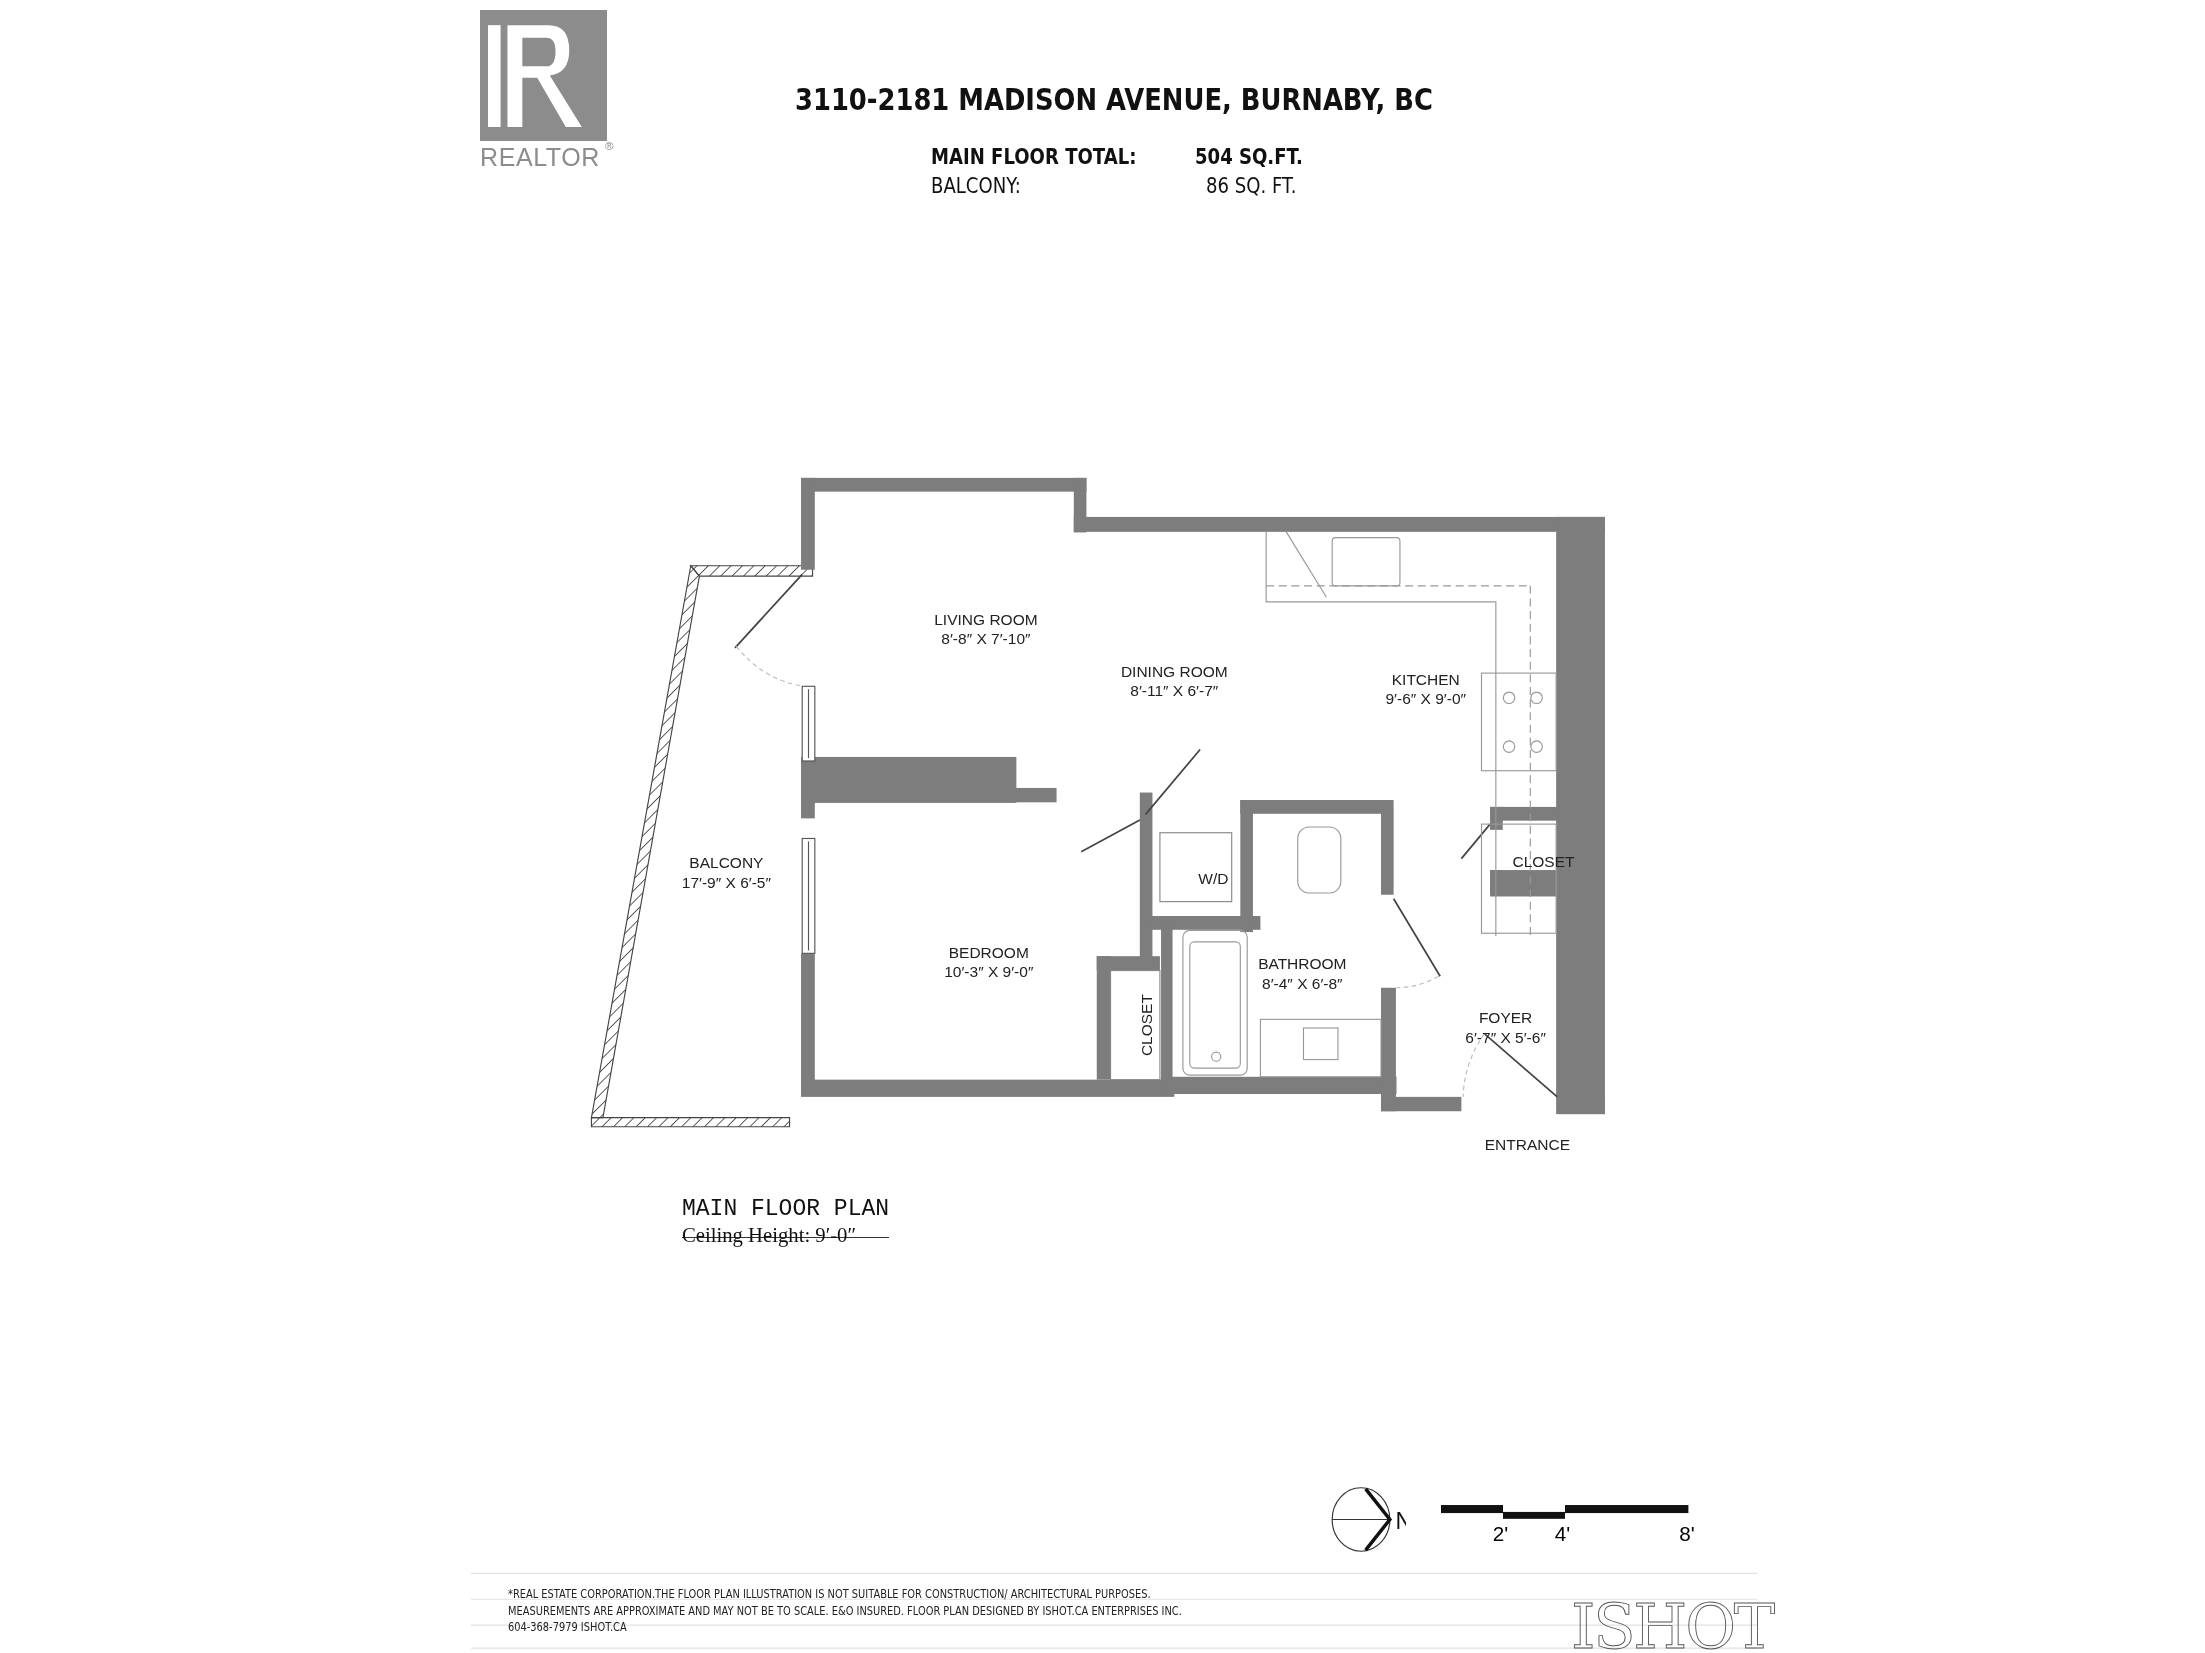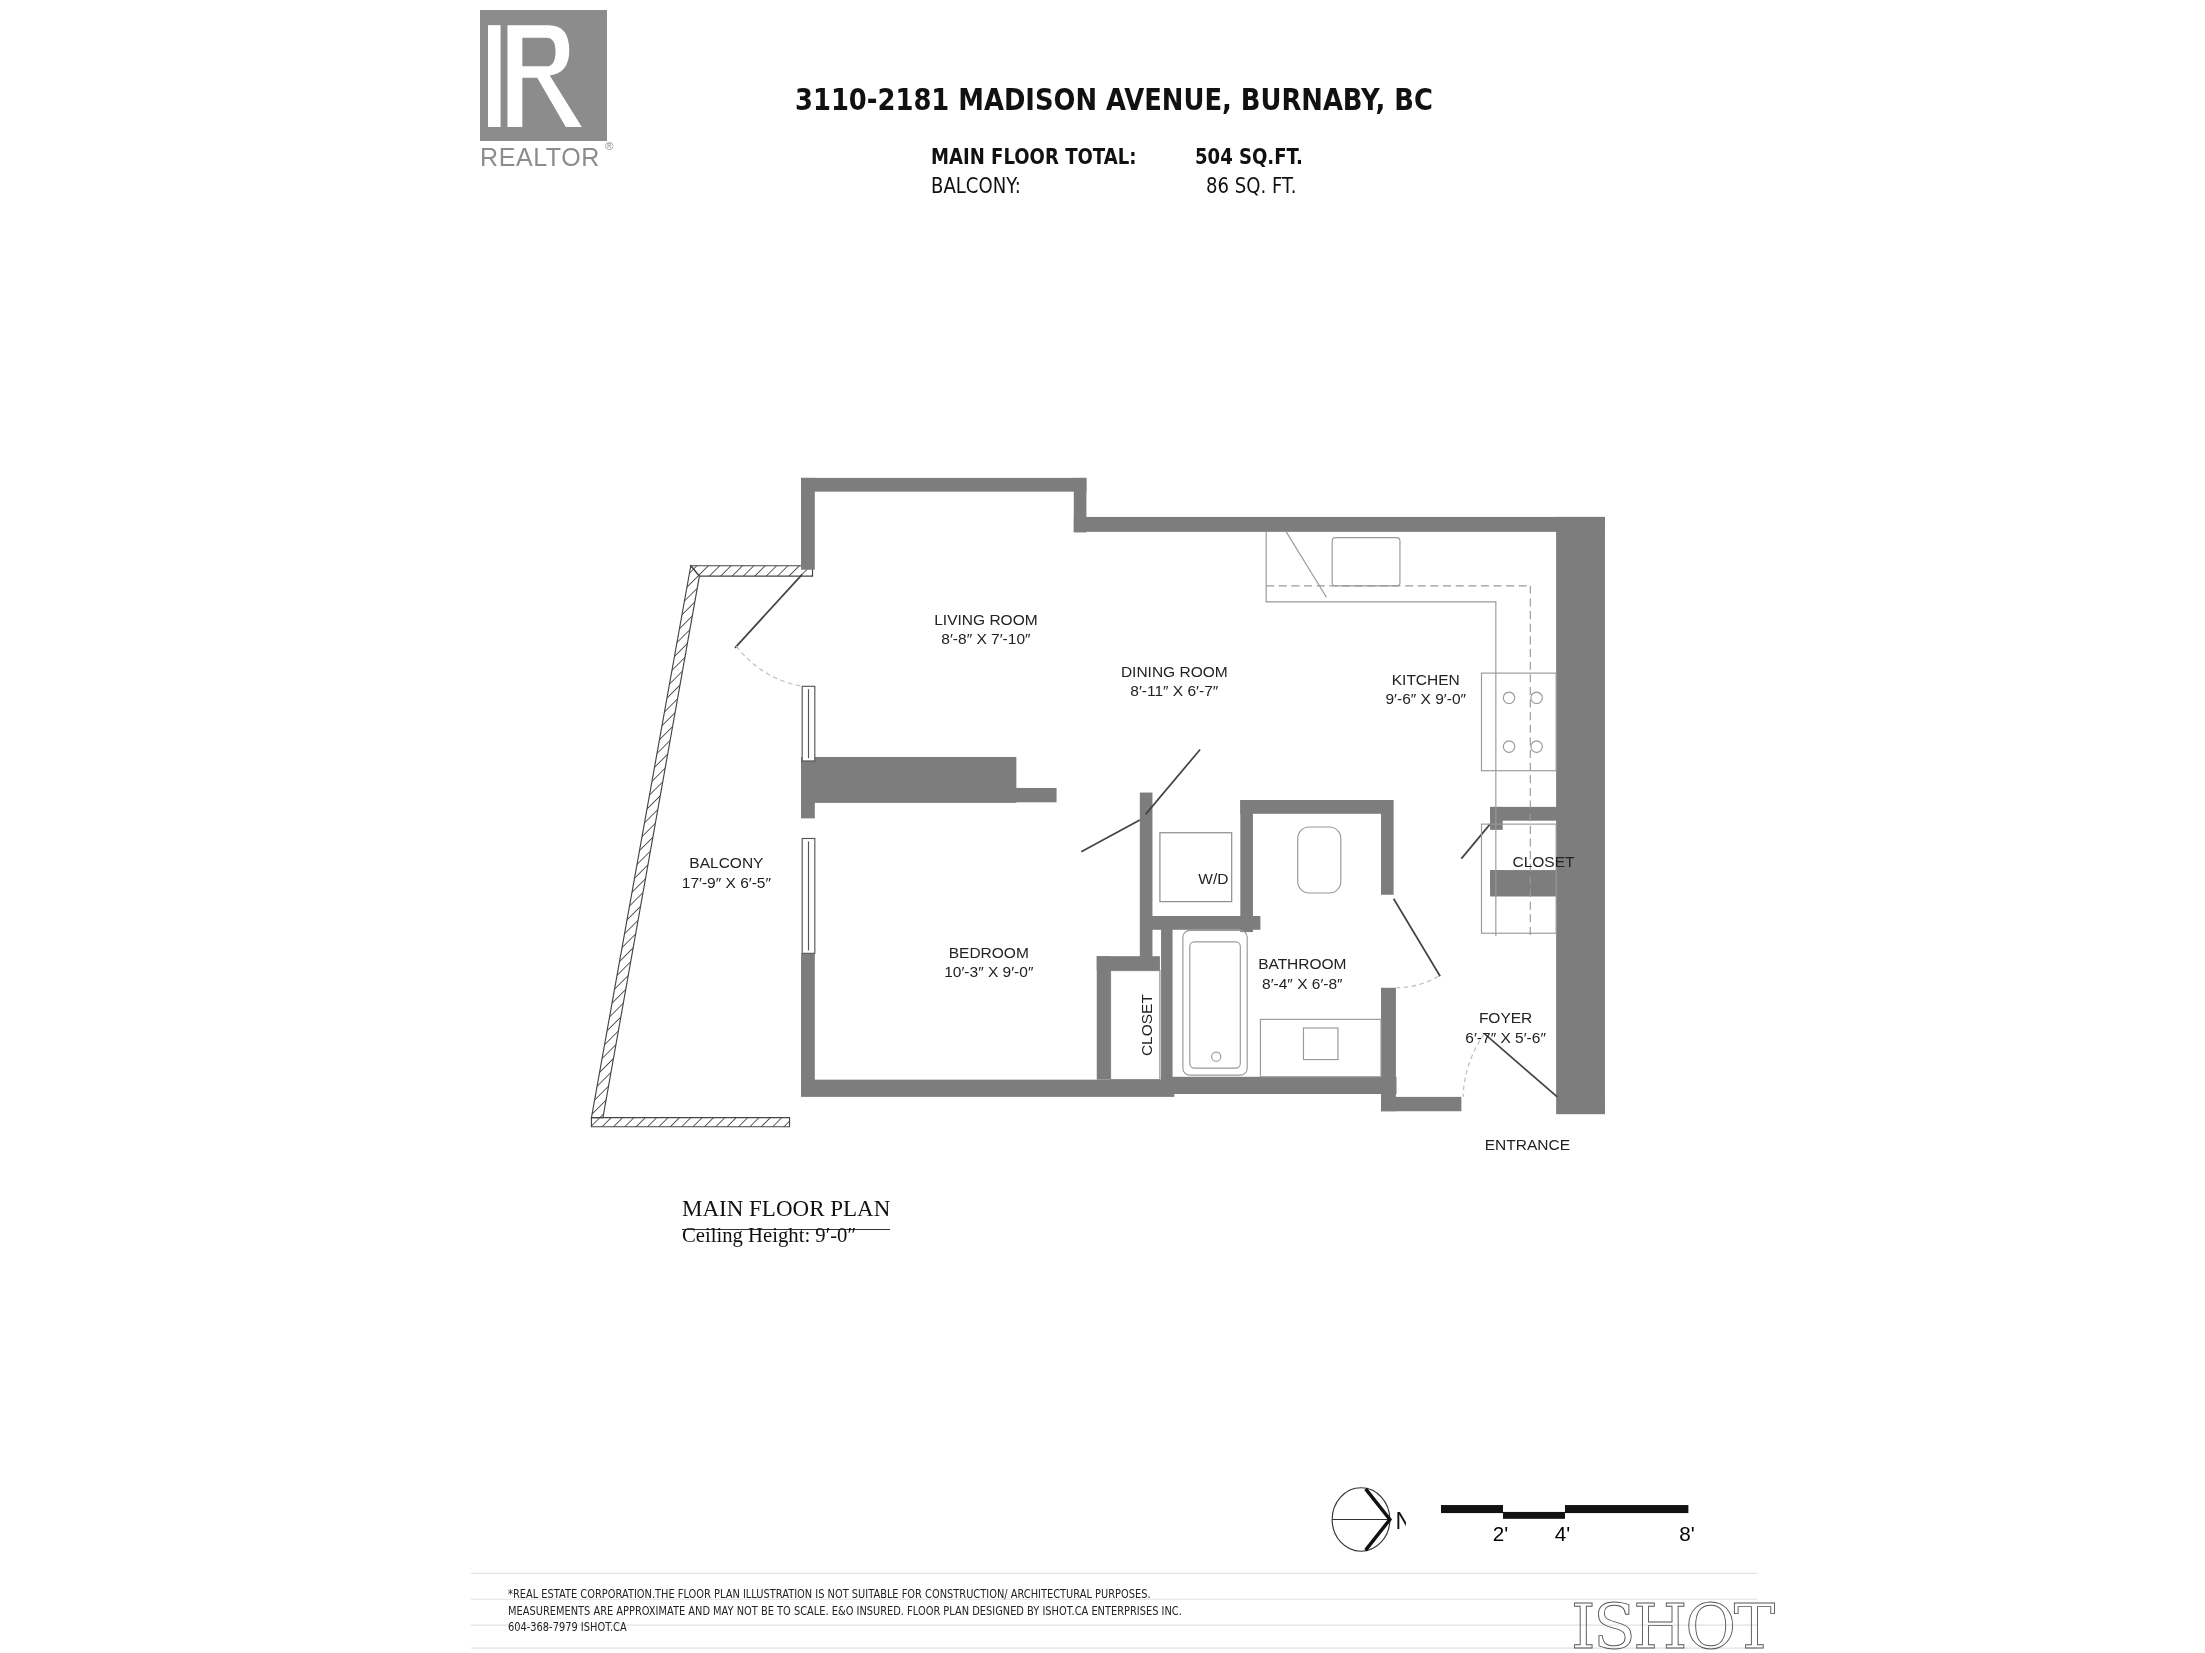--- a/index.html
+++ b/index.html
@@ -11,21 +11,21 @@
   #realtor-word { position:absolute; left:0; top:133px; font-size:25px; letter-spacing:0.6px; color:#8c8c8c; font-family:"Liberation Sans", sans-serif; }
   #realtor-reg { position:absolute; left:125px; top:130px; font-size:11.5px; color:#8c8c8c; }
   #title { left:795px; top:82px; font-size:30px; font-weight:bold; font-family:"DejaVu Sans", sans-serif; transform:scaleX(0.86); transform-origin:left top; white-space:nowrap; }
   .area-row { position:absolute; font-family:"DejaVu Sans", sans-serif; font-size:21px; transform:scaleX(0.86); transform-origin:left top; white-space:nowrap; }
   #area-main-label { left:931px; top:145px; font-weight:bold; }
   #area-main-value { left:1195px; top:145px; font-weight:bold; }
   #area-balc-label { left:931px; top:174px; }
   #area-balc-value { left:1206px; top:174px; }
   #plan { left:0; top:0; width:2205px; height:1654px; }
   .room-label { font-family:"Liberation Sans", sans-serif; font-size:27px; fill:#222; text-anchor:middle; }
-  #plan-title { left:682px; top:1196px; font-size:23px; font-family:Liberation Serif, serif; border-bottom:1.7px solid #333; padding-bottom:7px; white-space:nowrap; }
+  #plan-title { left:682px; top:1196px; font-size:23px; font-family:Liberation Mono, monospace; border-bottom:1.7px solid #333; padding-bottom:15px; white-space:nowrap; }
   #ceiling { left:682px; top:1224px; font-size:20.7px; font-family:Liberation Serif, serif; white-space:nowrap; }
   #compass { left:1331px; top:1482px; width:75px; height:75px; }
   #scalebar { left:1441px; top:1505px; width:287px; height:46px; }
   #disclaimer { left:508px; top:1586px; font-size:12px; line-height:16.7px; font-family:"DejaVu Sans", sans-serif; transform:scaleX(0.82); transform-origin:left top; white-space:nowrap; color:#222; }
   #watermark { left:471px; top:1556px; width:1286px; height:98px; }
   #ishot-logo { left:1571px; top:1590px; font-family:"DejaVu Serif", serif; font-size:62px; color:transparent; -webkit-text-stroke:0.9px #555; letter-spacing:-2.3px; }
 </style>
 </head>
 <body>
 

